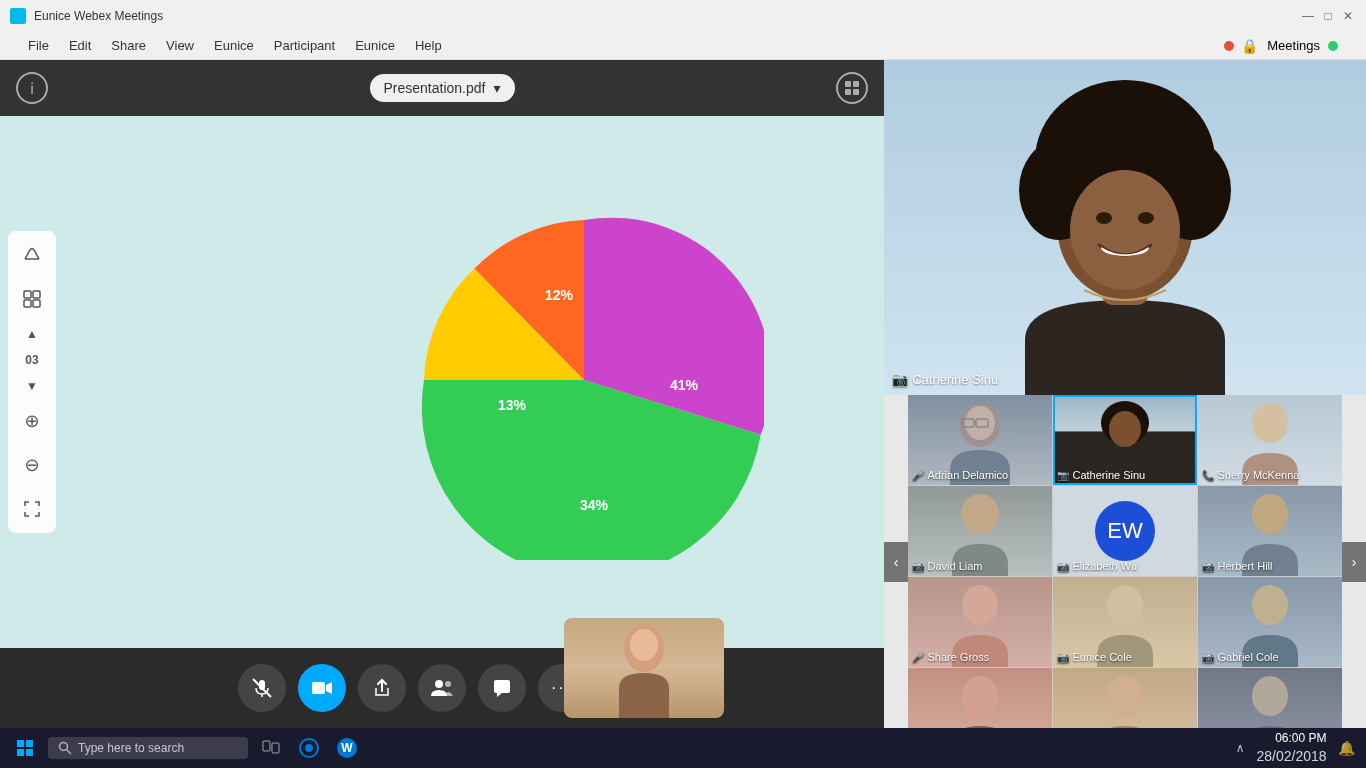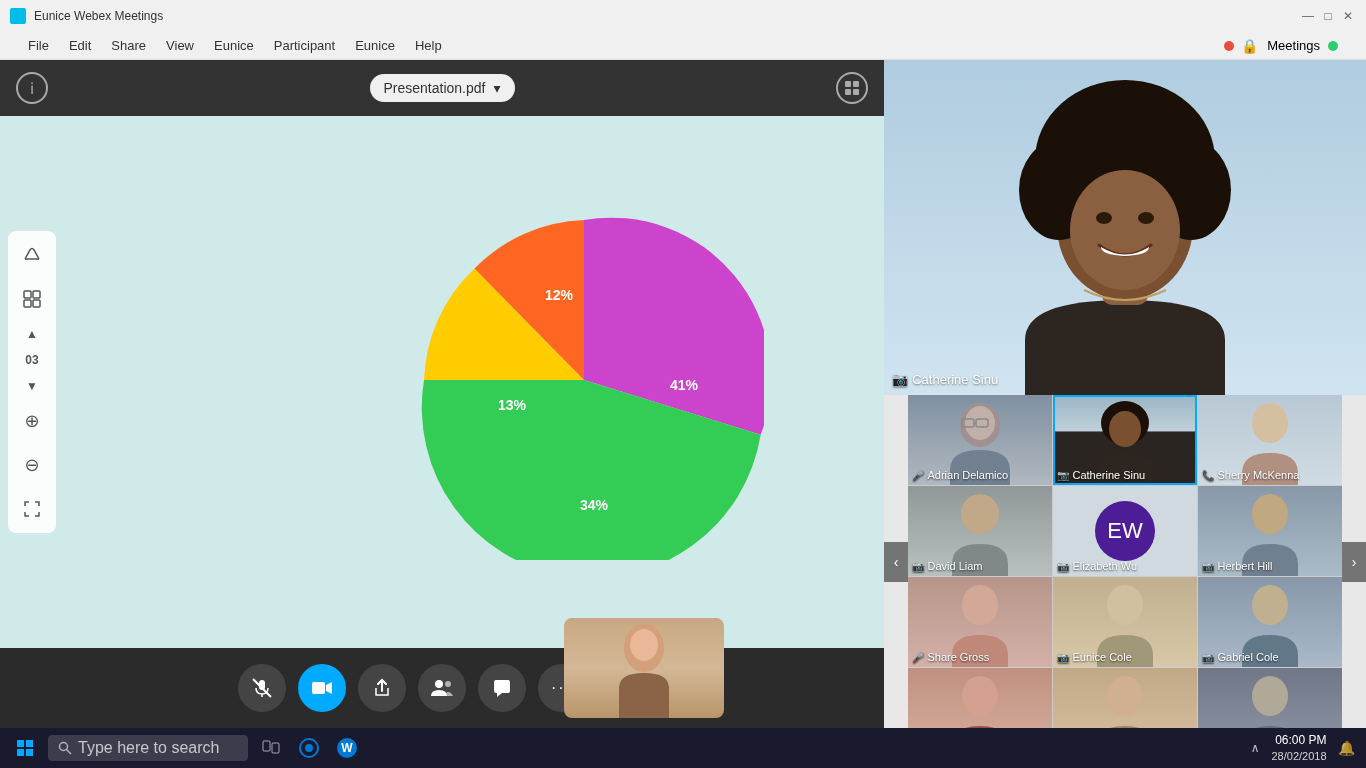--- a/index.html
+++ b/index.html
@@ -275,21 +275,21 @@
       font-size: 11px;
       text-shadow: 0 1px 2px rgba(0,0,0,0.7);
       display: flex; align-items: center; gap: 3px;
     }
 
     .cell-icon { font-size: 10px; opacity: 0.9; }
 
     .avatar-circle {
       width: 60px; height: 60px;
       border-radius: 50%;
-      background: #4c1d95;
+      background: #1d4ed8;
       display: flex; align-items: center; justify-content: center;
       color: white; font-size: 22px; font-weight: 500;
     }
 
     
     .taskbar {
       height: 40px;
       background: #1a1a2e;
       display: flex;
       align-items: center;
@@ -299,21 +299,21 @@
 
     .taskbar-left { display: flex; align-items: center; gap: 8px; }
     .taskbar-right { display: flex; align-items: center; gap: 12px; font-size: 12px; color: white; }
     .taskbar-time { text-align: right; line-height: 1.3; }
     .windows-btn { width: 30px; height: 30px; display: flex; align-items: center; justify-content: center; cursor: pointer; }
     .search-bar {
       background: rgba(255,255,255,0.15);
       border-radius: 4px;
       padding: 4px 10px;
       display: flex; align-items: center; gap: 6px;
-      color: rgba(255,255,255,0.7); font-size: 16px;
+      color: rgba(255,255,255,0.7); font-size: 12px;
       min-width: 200px;
     }
 
     
     .person-catherine { background: linear-gradient(180deg, #9ab5c5 0%, #c0d0da 40%, #2a2520 41%, #2a2520 100%); }
     .person-adrian { background: linear-gradient(180deg, #8090a0 0%, #b0b8c0 100%); }
     .person-sherry { background: linear-gradient(180deg, #b8c8d4 0%, #d0dce4 100%); }
     .person-david { background: linear-gradient(180deg, #909898 0%, #b8c0c0 100%); }
     .person-herbert { background: linear-gradient(180deg, #8898a8 0%, #aabbc8 100%); }
     .person-ethel { background: linear-gradient(180deg, #b8958a 0%, #d4b0a8 100%); }
@@ -752,17 +752,17 @@
     <div class="windows-btn">
       <div style="width:20px;height:20px;border-radius:50%;background:#0078d4;display:flex;align-items:center;justify-content:center;color:white;font-size:12px;font-weight:bold;">W</div>
     </div>
   </div>
 
   <div class="taskbar-right">
 
     <div style="color:rgba(255,255,255,0.7);font-size:12px;">∧</div>
     <div class="taskbar-time">
       <div style="font-size:12px; color:white;">06:00 PM</div>
-      <div style="font-size:11px; color:rgba(255,255,255,0.8);">28/02/2018</div>
+      <div style="font-size:14px; color:rgba(255,255,255,0.8);">28/02/2018</div>
     </div>
     <div style="color:rgba(255,255,255,0.7);font-size:14px;">🔔</div>
   </div>
 </div>
 
 </body></html>

